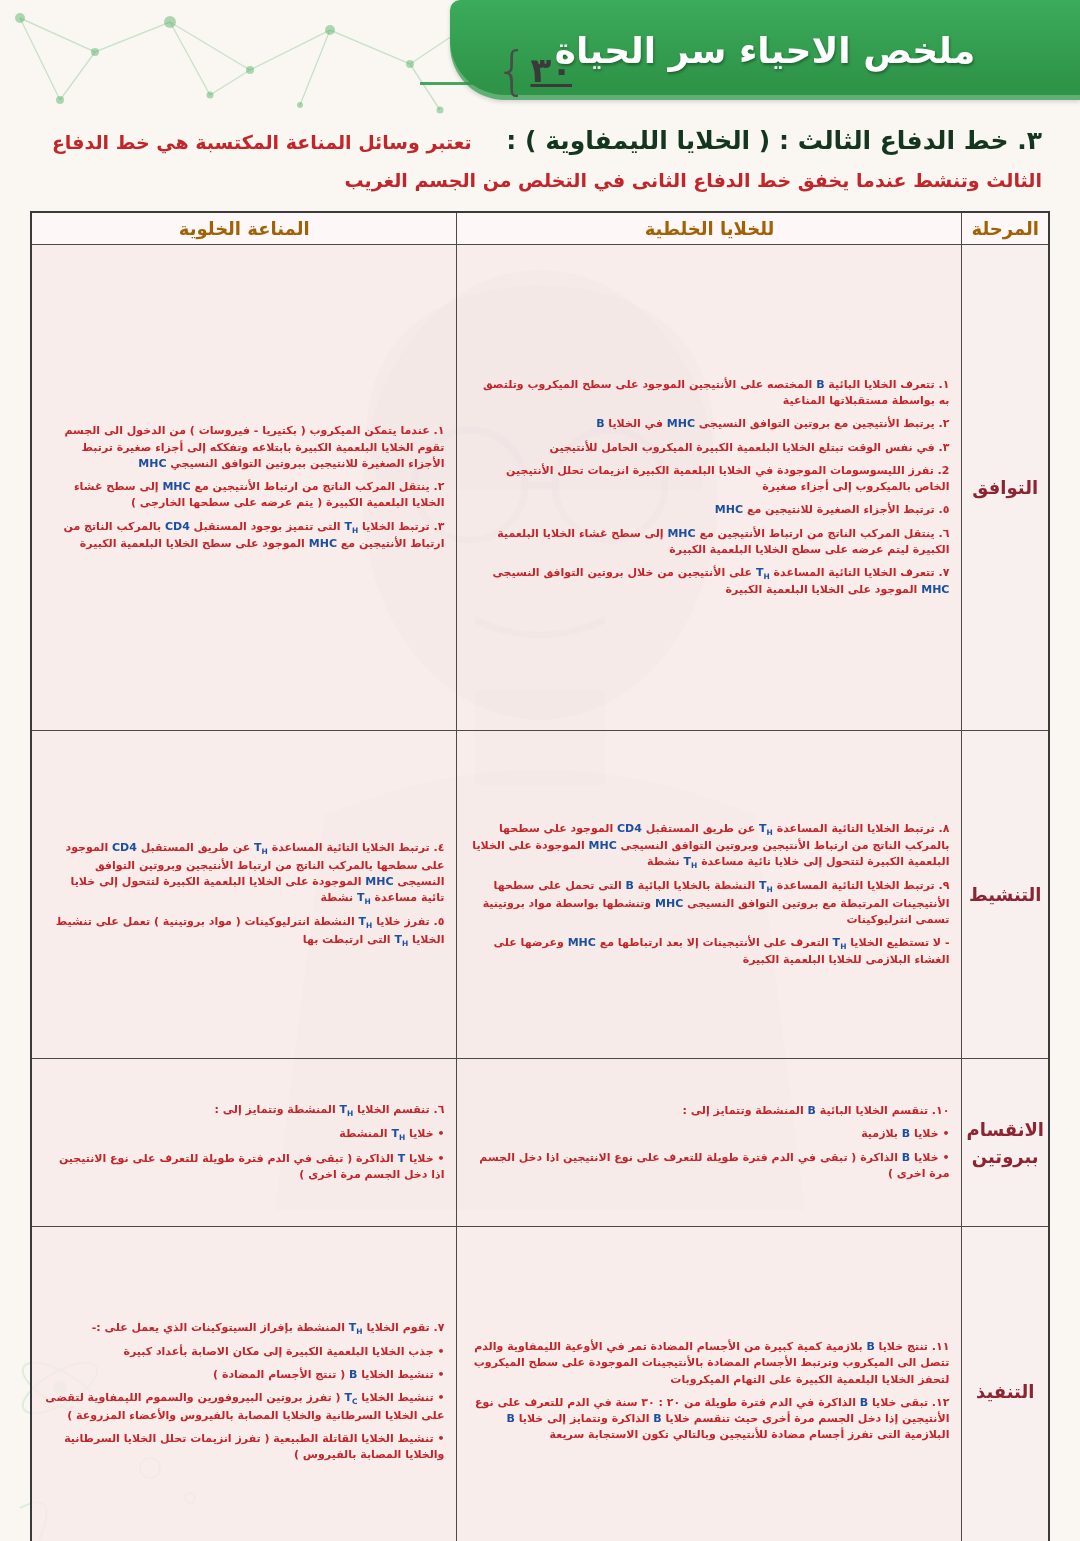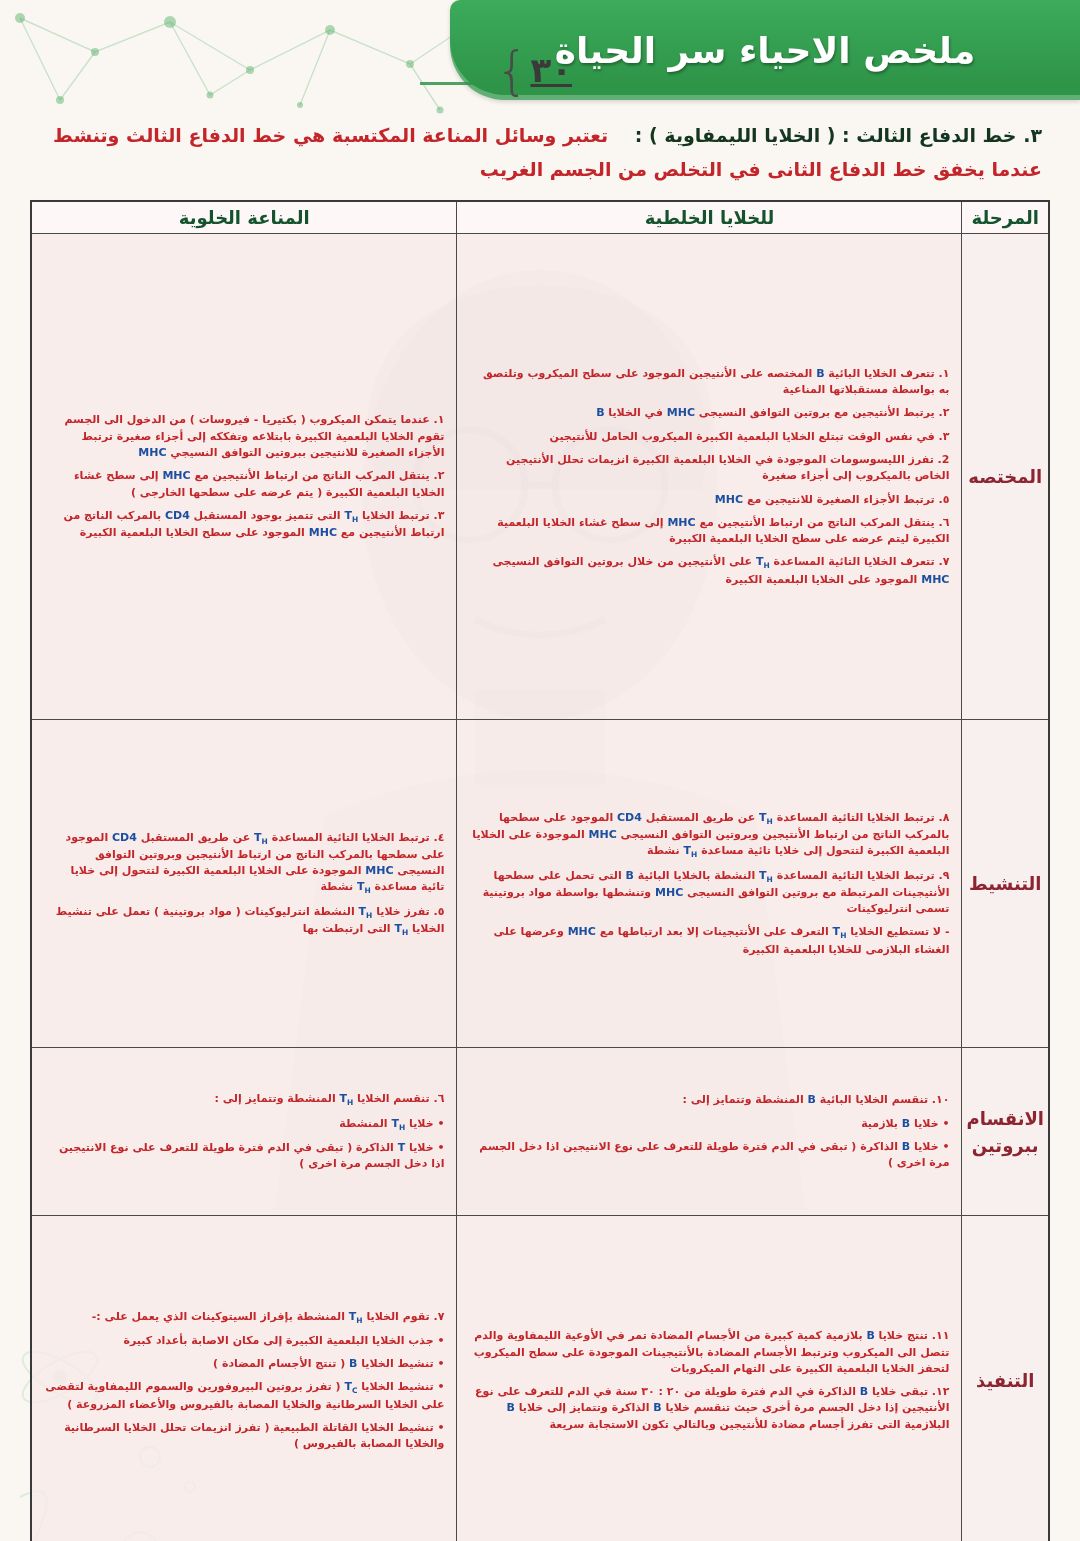--- a/index.html
+++ b/index.html
@@ -71,37 +71,37 @@
   
   .content { position: relative; z-index: 1; padding: 112px 30px 90px 30px; }
 
   .intro {
     font-size: 19px;
     font-weight: bold;
     line-height: 1.8;
     text-align: right;
     padding: 6px 8px 2px 8px;
   }
-  .intro-heading { color: #14361f; font-size: 19px; margin-left: 20px; }
+  .intro-heading { color: #14361f; font-size: 25px; margin-left: 28px; }
   .intro-text { color: #c3262a; }
 
   
   table.main-table {
     width: 100%;
     border-collapse: collapse;
     border: 2.5px solid #3a3a3a;
     margin-top: 12px;
     background: transparent;
   }
   .main-table th, .main-table td {
     border: 1.6px solid #4a4a4a;
   }
   .main-table thead th {
     background: rgba(253, 248, 247, .85);
-    color: #14532d;
+    color: #a16207;
     font-weight: bold;
     font-size: 18px;
     padding: 5px 6px;
     text-align: center;
   }
   td.stage {
     background: rgba(248, 238, 237, .82);
     color: #8d2431;
     font-weight: bold;
     font-size: 18px;
@@ -221,21 +221,21 @@
       </colgroup>
       <thead>
         <tr>
           <th>المرحلة</th>
           <th>للخلايا الخلطية</th>
           <th>المناعة الخلوية</th>
         </tr>
       </thead>
       <tbody>
         <tr class="r1">
-          <td class="stage">المختصه</td>
+          <td class="stage">التوافق</td>
           <td class="cell">
             <ul class="items">
                 <li class="item rich">١. تتعرف الخلايا البائية <span class="term">B</span> المختصه على الأنتيجين الموجود على سطح الميكروب وتلتصق به بواسطة مستقبلاتها المناعية</li>
                 <li class="item rich">٢. يرتبط الأنتيجين مع بروتين التوافق النسيجى <span class="term">MHC</span> في الخلايا <span class="term">B</span></li>
                 <li class="item rich">٣. في نفس الوقت تبتلع الخلايا البلعمية الكبيرة الميكروب الحامل للأنتيجين</li>
                 <li class="item rich">2. تفرز الليسوسومات الموجودة في الخلايا البلعمية الكبيرة انزيمات تحلل الأنتيجين الخاص بالميكروب إلى أجزاء صغيرة</li>
                 <li class="item rich">٥. ترتبط الأجزاء الصغيرة للانتيجين مع <span class="term">MHC</span></li>
                 <li class="item rich">٦. ينتقل المركب الناتج من ارتباط الأنتيجين مع <span class="term">MHC</span> إلى سطح غشاء الخلايا البلعمية الكبيرة ليتم عرضه على سطح الخلايا البلعمية الكبيرة</li>
                 <li class="item rich">٧. تتعرف الخلايا التائية المساعدة <span class="term">T<sub>H</sub></span> على الأنتيجين من خلال بروتين التوافق النسيجى <span class="term">MHC</span> الموجود على الخلايا البلعمية الكبيرة</li>
               </ul>

